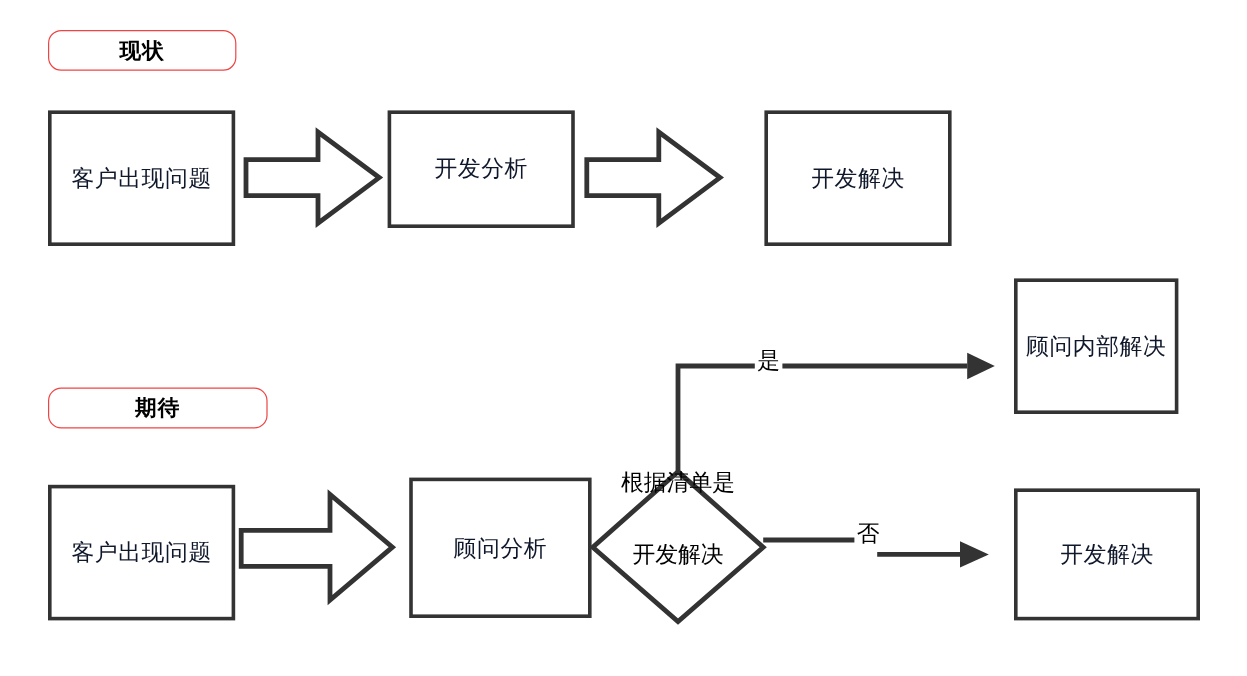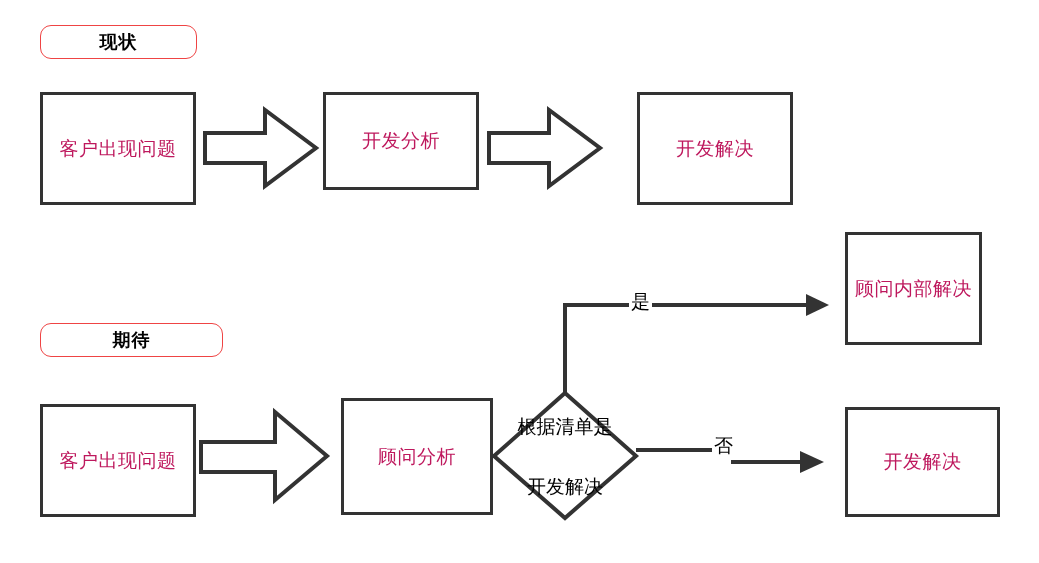--- a/index.html
+++ b/index.html
@@ -27,21 +27,21 @@
     overflow: visible;
   }
   .node-box {
     position: absolute;
     box-sizing: border-box;
     border: 3px solid #333333;
     background: #ffffff;
     display: flex;
     align-items: center;
     justify-content: center;
-    color: #be185d;
+    color: #0f172a;
     font-size: 19px;
     letter-spacing: 0.5px;
     white-space: nowrap;
   }
   .pill {
     position: absolute;
     box-sizing: border-box;
     border: 1px solid #ef4444;
     border-radius: 11px;
     background: #ffffff;
@@ -129,21 +129,21 @@
     <polygon points="565,393 636,456 565,518 494,456" fill="#ffffff" stroke="#333333" stroke-width="4" stroke-linejoin="miter"></polygon>
 
     <path d="M 565,393 L 565,305 L 806,305" fill="none" stroke="#333333" stroke-width="4" stroke-linecap="butt"></path>
     <polygon points="806,294 829,305 806,316" fill="#333333"></polygon>
 
     <path d="M 636,450 L 723,450" fill="none" stroke="#333333" stroke-width="4" stroke-linecap="butt"></path>
     <path d="M 731,462 L 800,462" fill="none" stroke="#333333" stroke-width="4" stroke-linecap="butt"></path>
     <polygon points="800,451 824,462 800,473" fill="#333333"></polygon>
   </svg>
 
-  <div class="diamond-label" style="left:495px; top:424px; width:140px; height:64px;gap:38px;">
+  <div class="diamond-label" style="left:495px; top:400px; width:140px; height:64px;gap:38px;">
     <span>根据清单是</span>
     <span>开发解决</span>
   </div>
 
   <div class="edge-label" style="left:629px; top:292px;">是</div>
 
   <div class="edge-label" style="left:712px; top:436px;">否</div>
 
 </div>
 

